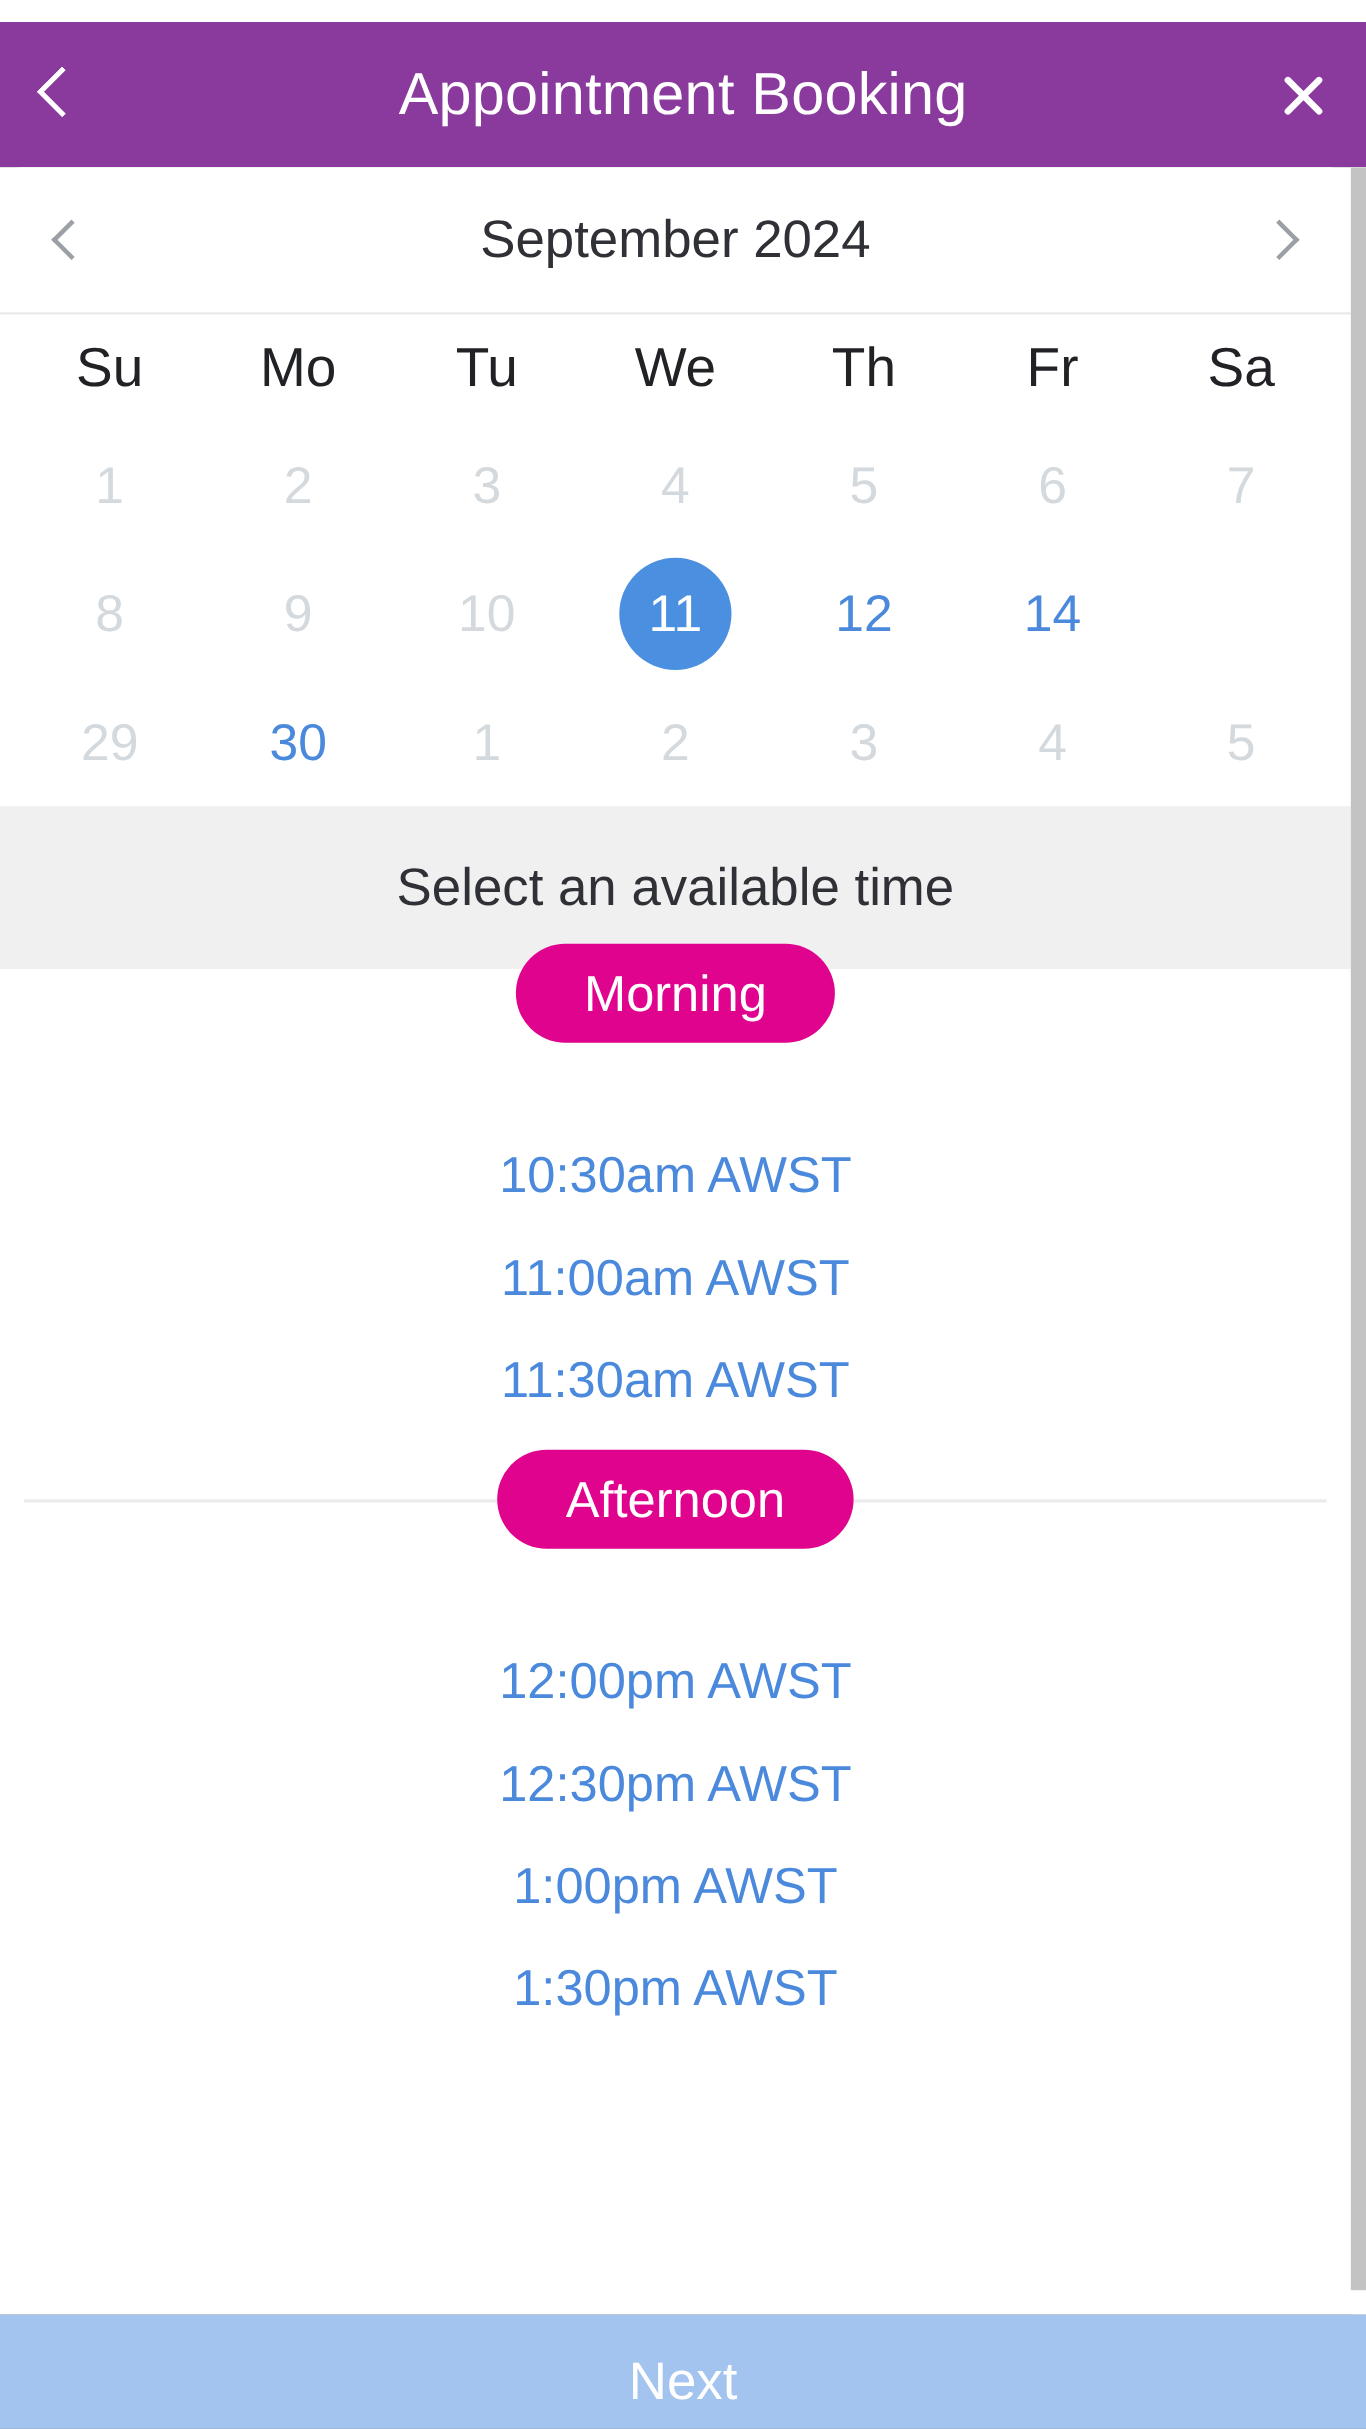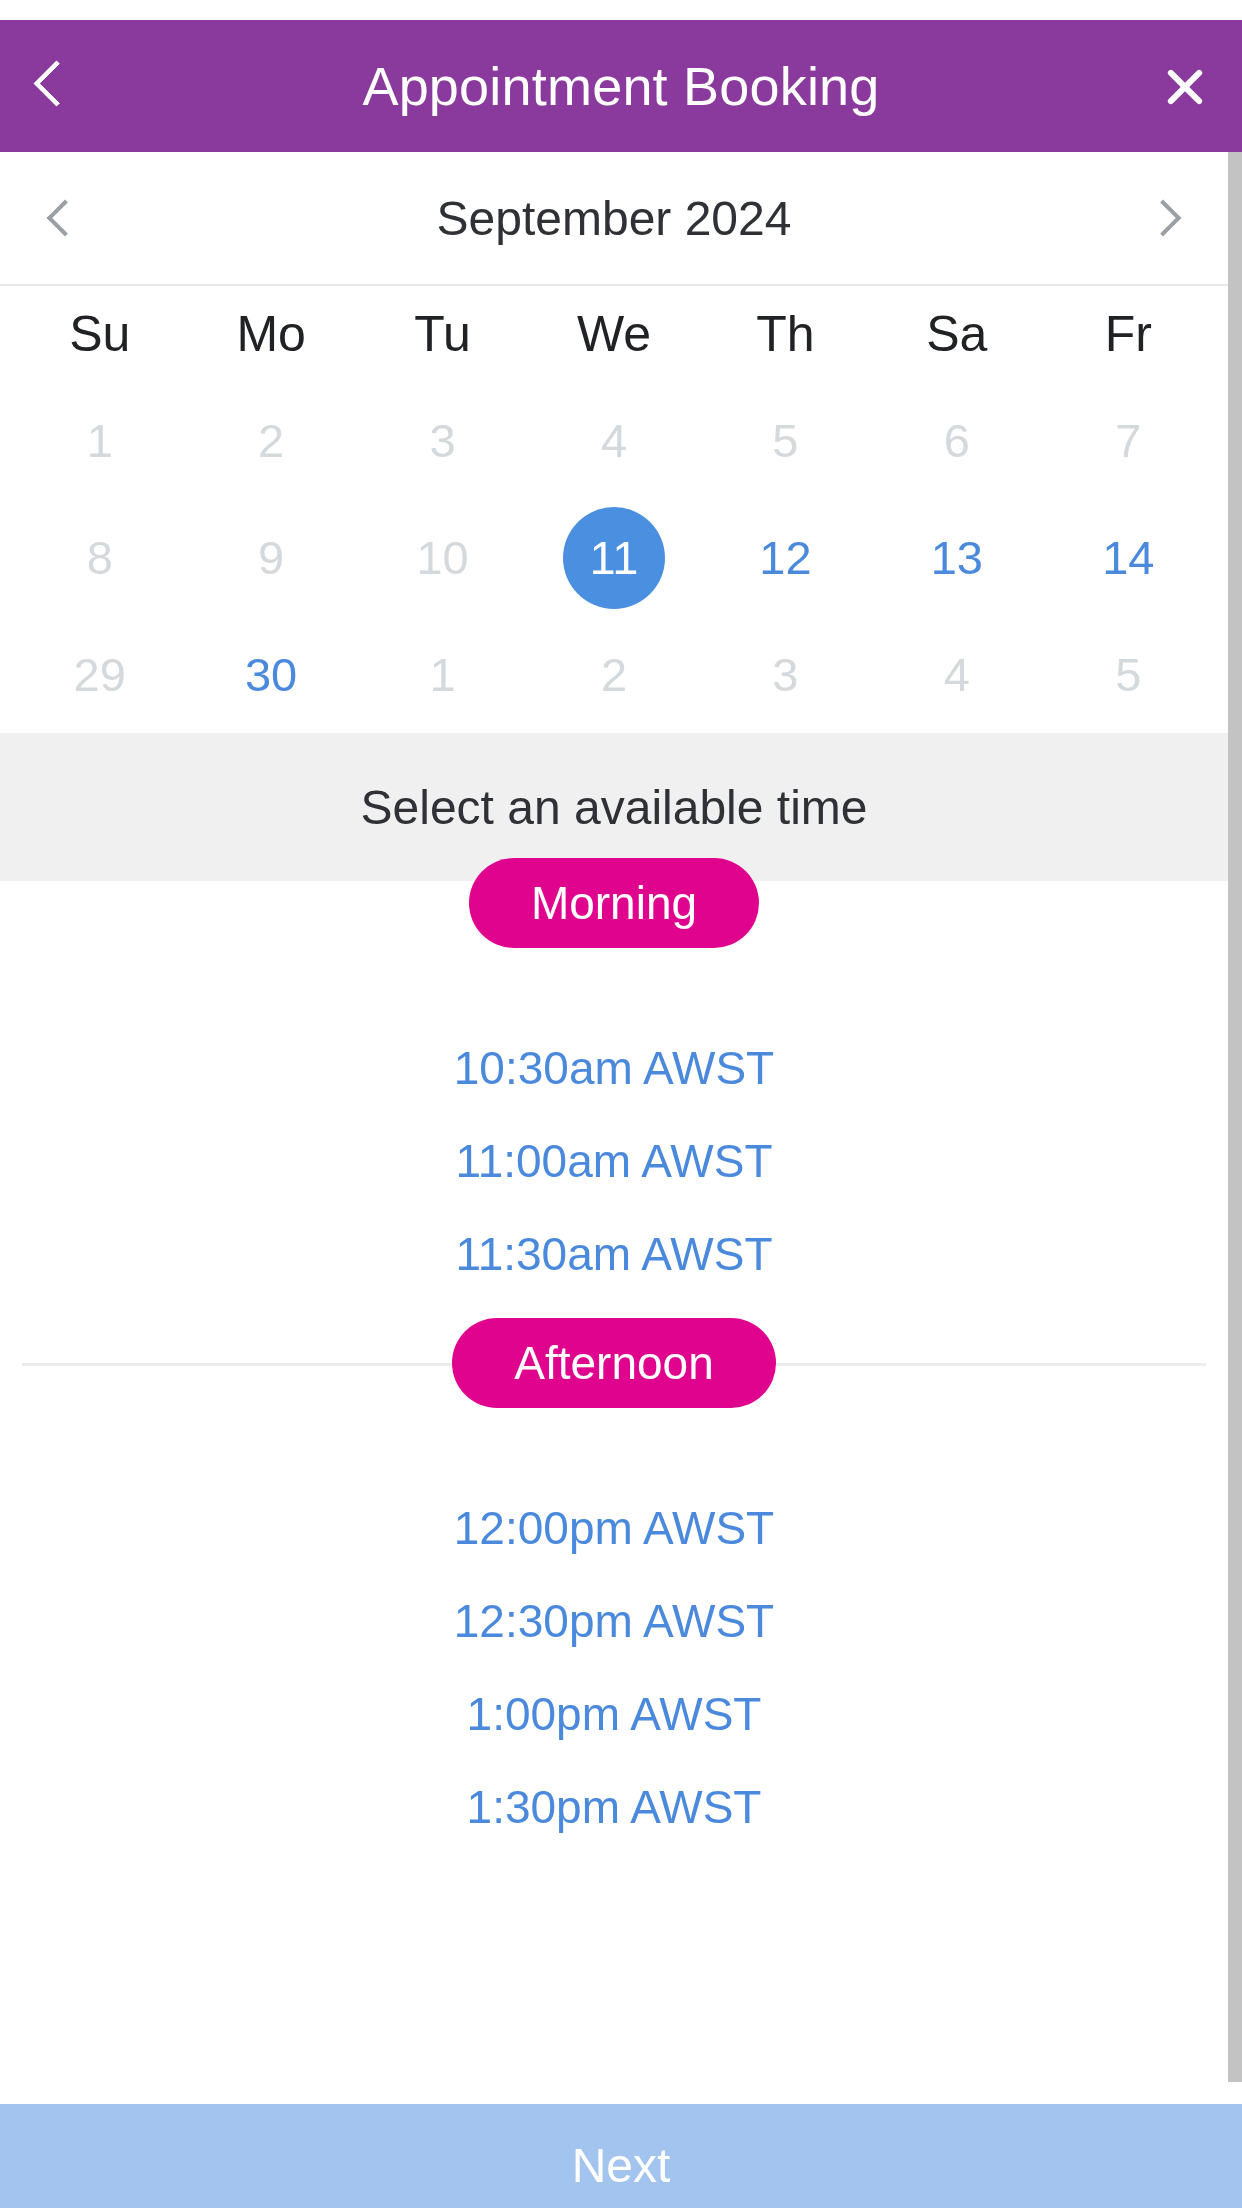--- a/index.html
+++ b/index.html
@@ -294,22 +294,22 @@
         </div>
       </div>
 
       <div class="cal">
         <div class="cal-row">
           <div class="dow">Su</div>
           <div class="dow">Mo</div>
           <div class="dow">Tu</div>
           <div class="dow">We</div>
           <div class="dow">Th</div>
+          <div class="dow">Fr</div>
           <div class="dow">Sa</div>
-          <div class="dow">Fr</div>
         </div>
         <div id="weeks-host">
             <div class="cal-row">
               <div class="daycell">
                 <div class="day disabled">1</div>
               </div>
               <div class="daycell">
                 <div class="day disabled">2</div>
               </div>
               <div class="daycell">
@@ -336,23 +336,20 @@
                 <div class="day disabled">9</div>
               </div>
               <div class="daycell">
                 <div class="day disabled">10</div>
               </div>
               <div class="daycell">
                 <div class="day selected">11</div>
               </div>
               <div class="daycell">
                 <div class="day avail">12</div>
-              </div>
-              <div class="daycell">
-                <div class="day avail">13</div>
               </div>
               <div class="daycell">
                 <div class="day avail">14</div>
               </div>
             </div>
             <div class="cal-row">
               <div class="daycell">
                 <div class="day disabled">29</div>
               </div>
               <div class="daycell">

